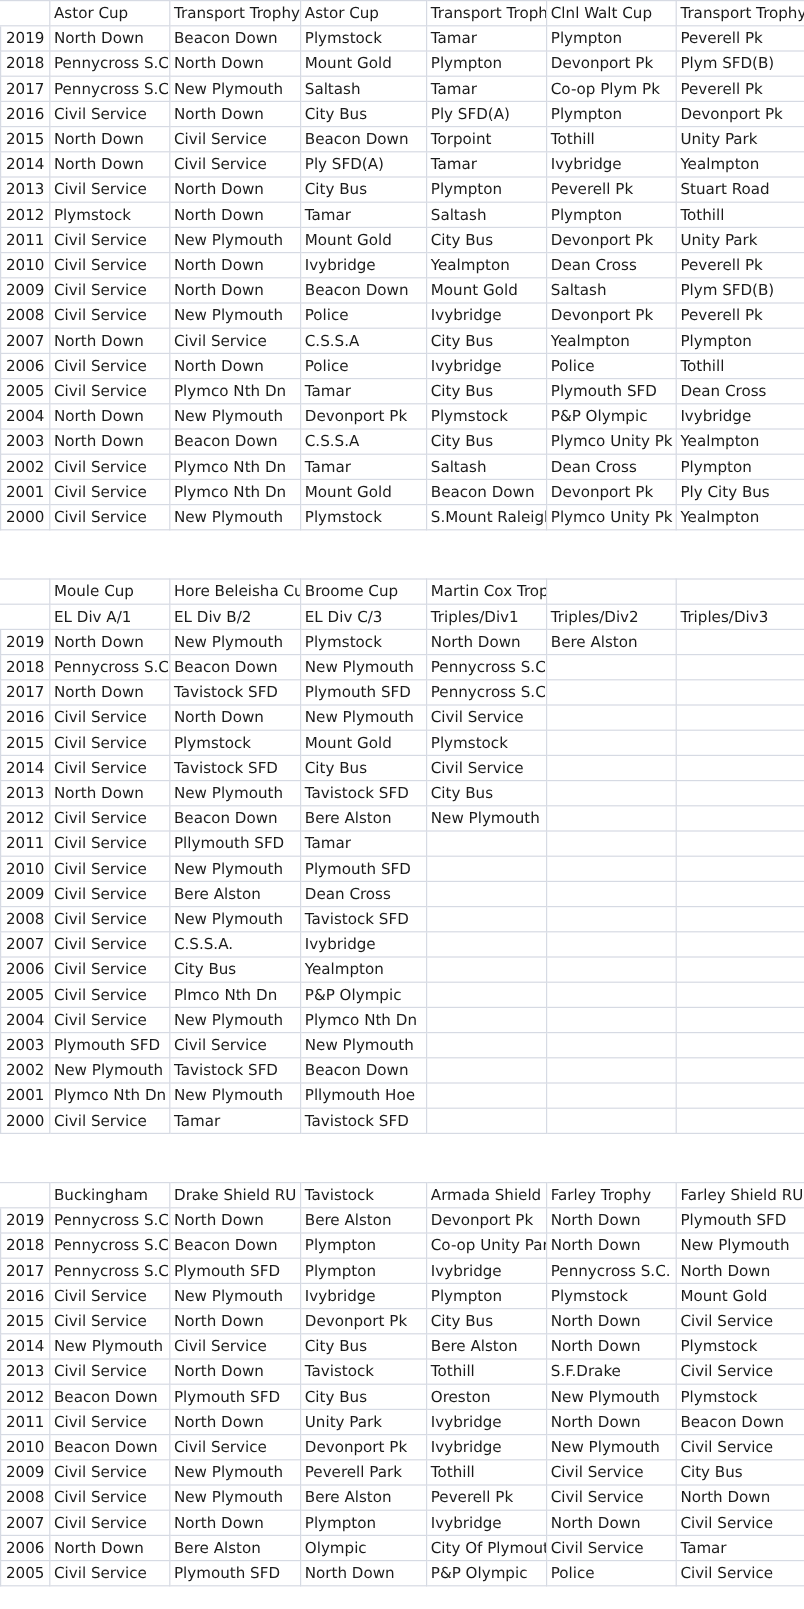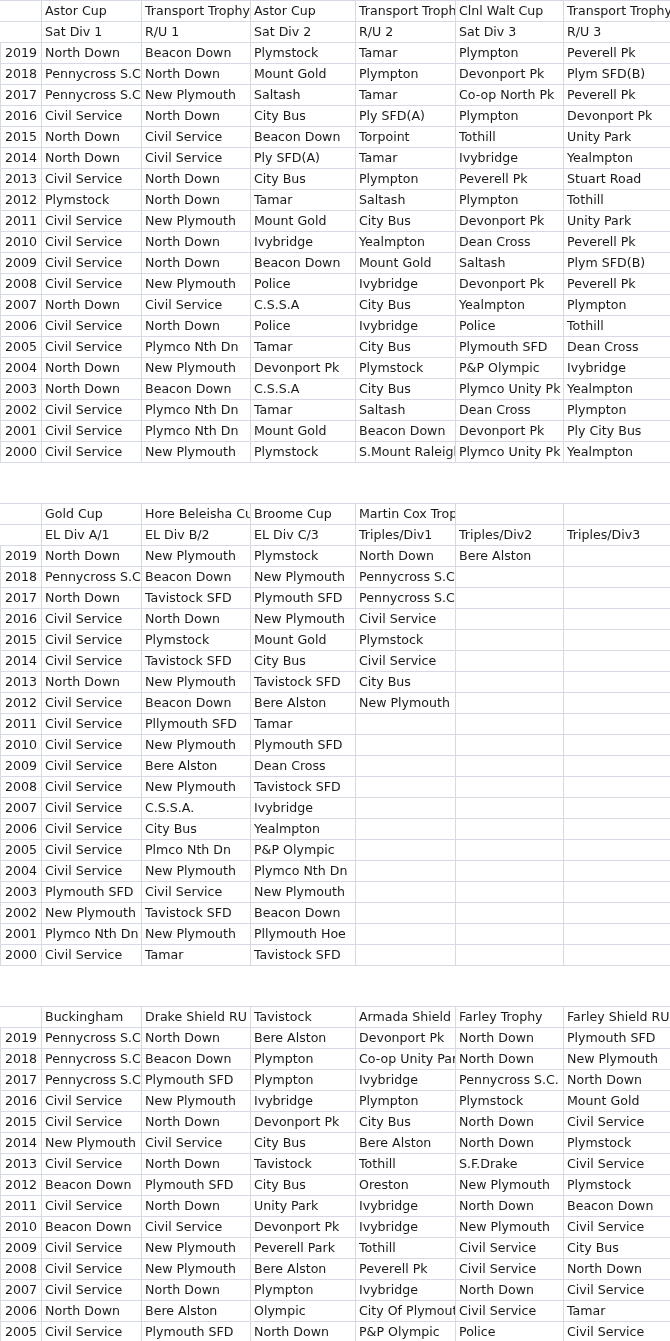--- a/index.html
+++ b/index.html
@@ -67,29 +67,20 @@
       <tr>
         <td class="year" style="border-color: rgb(214, 218, 227) rgb(214, 218, 227) rgb(214, 218, 227) transparent;"></td>
         <td>Astor Cup</td>
         <td>Transport Trophy</td>
         <td>Astor Cup</td>
         <td>Transport Trophy</td>
         <td>Clnl Walt Cup</td>
         <td>Transport Trophy</td>
       </tr>
       <tr>
-        <td class="year" style="border-color: rgb(214, 218, 227) rgb(214, 218, 227) rgb(214, 218, 227) transparent;"></td>
-        <td>Sat Div 1</td>
-        <td>R/U 1</td>
-        <td>Sat Div 2</td>
-        <td>R/U 2</td>
-        <td>Sat Div 3</td>
-        <td>R/U 3</td>
-      </tr>
-      <tr>
         <td class="year">2019</td>
         <td>North Down</td>
         <td>Beacon Down</td>
         <td>Plymstock</td>
         <td>Tamar</td>
         <td>Plympton</td>
         <td>Peverell Pk</td>
       </tr>
       <tr>
         <td class="year">2018</td>
@@ -99,21 +90,21 @@
         <td>Plympton</td>
         <td>Devonport Pk</td>
         <td>Plym SFD(B)</td>
       </tr>
       <tr>
         <td class="year">2017</td>
         <td>Pennycross S.C.</td>
         <td>New Plymouth</td>
         <td>Saltash</td>
         <td>Tamar</td>
-        <td>Co-op North Pk</td>
+        <td>Co-op Plym Pk</td>
         <td>Peverell Pk</td>
       </tr>
       <tr>
         <td class="year">2016</td>
         <td>Civil Service</td>
         <td>North Down</td>
         <td>City Bus</td>
         <td>Ply SFD(A)</td>
         <td>Plympton</td>
         <td>Devonport Pk</td>
@@ -275,21 +266,21 @@
         <td style="border: none;">&nbsp;</td>
         <td style="border: none;">&nbsp;</td>
         <td style="border: none;">&nbsp;</td>
         <td style="border: none;">&nbsp;</td>
         <td style="border: none;">&nbsp;</td>
         <td style="border: none;">&nbsp;</td>
         <td style="border: none;">&nbsp;</td>
       </tr>
       <tr>
         <td class="year" style="border-color: rgb(214, 218, 227) rgb(214, 218, 227) rgb(214, 218, 227) transparent;"></td>
-        <td>Gold Cup</td>
+        <td>Moule Cup</td>
         <td>Hore Beleisha Cup</td>
         <td>Broome Cup</td>
         <td>Martin Cox Trophy</td>
         <td></td>
         <td></td>
       </tr>
       <tr>
         <td class="year" style="border-color: rgb(214, 218, 227) rgb(214, 218, 227) rgb(214, 218, 227) transparent;"></td>
         <td>EL Div A/1</td>
         <td>EL Div B/2</td>

